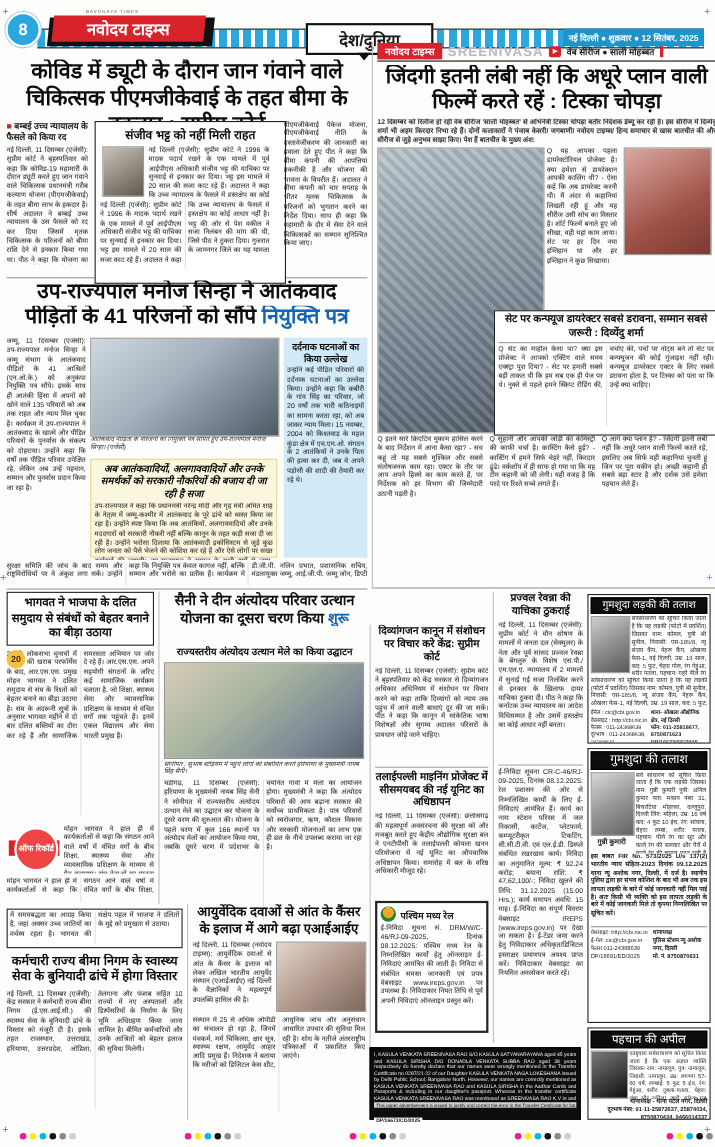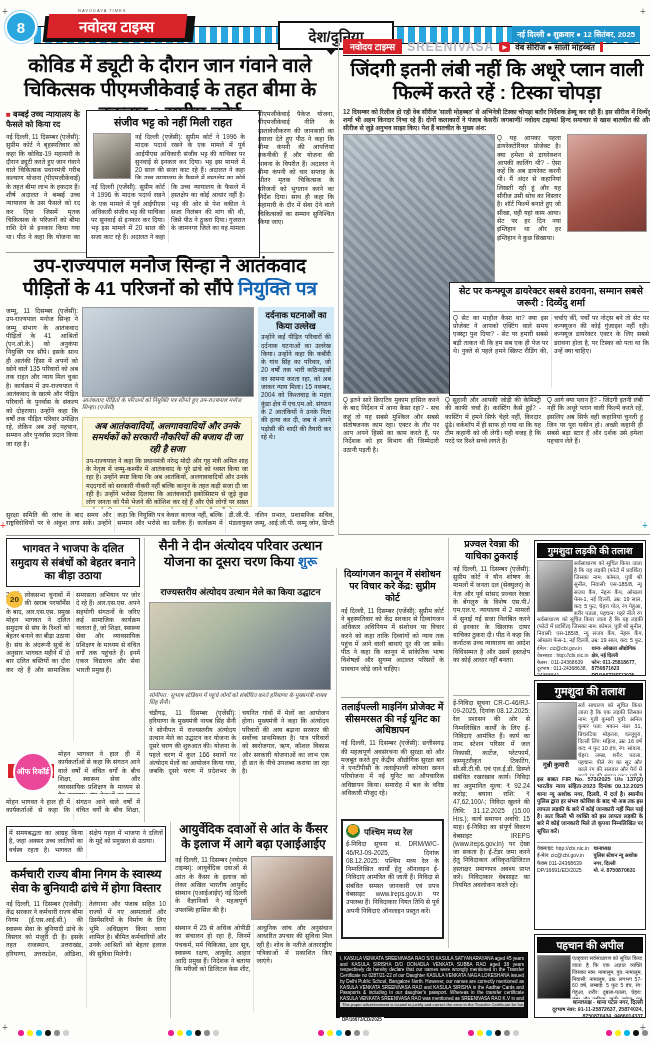--- a/index.html
+++ b/index.html
@@ -6,21 +6,21 @@
   .page{position:relative;width:650px;height:1043px;background:#fdfdfb;margin:0 auto;
         font-family:"Liberation Sans","DejaVu Sans",sans-serif;color:#1a1a1a;overflow:hidden;}
   .abs{position:absolute;}
   .t{font-size:6.3px;line-height:1.32;text-align:justify;color:#222;overflow:hidden;}
   .cols2{column-count:2;column-gap:6px;column-rule:1px solid #e2e2e2;}
   .cols3{column-count:3;column-gap:6px;column-rule:1px solid #e2e2e2;}
   .hl{font-weight:700;color:#0d0d0d;text-align:center;overflow:hidden;}
   .accent{color:#1565b5;}
   .photo{background-size:cover;border:1px solid #999;}
   .cap{font-size:5.8px;line-height:1.25;color:#333;font-style:italic;overflow:hidden;}
-  .blackhead{background:#0d0d0d;color:#fff;font-weight:700;text-align:center;
+  .blackhead{background:#0d0d0d;color:#fff;font-weight:400;text-align:center;
              border:1px solid #000;overflow:hidden;}
   .notice{border:1.5px solid #222;background:#fff;overflow:hidden;}
   .rule-b{border-bottom:1px solid #9a9a9a;}
   .rule-l{border-left:1px solid #bdbdbd;}
   .stripes{background:repeating-linear-gradient(90deg,#2aa7de 0 7px,#ffffff 7px 11px);
            border-top:1px solid #111;border-bottom:1px solid #111;}
   .dotrow{display:flex;gap:3px;}
   .dot{width:6px;height:6px;border-radius:50%;}
   .plus{color:#777;font-size:10px;font-weight:400;}
 </style>
@@ -118,38 +118,38 @@
   </section>
 
   <section class="abs" style="left:6px;top:538px;width:134px;height:284px;">
     <div class="hl notice" style="font-size:10.5px;line-height:1.3;padding:3px 2px;border-width:1.5px;">भागवत ने भाजपा के दलित समुदाय से संबंधों को बेहतर बनाने का बीड़ा उठाया</div>
     <div style="position:relative;margin-top:4px;">
       <span style="position:absolute;left:0;top:0;width:17px;height:17px;border-radius:50%;background:#f5c040;color:#3a2c00;font-weight:700;font-size:8px;display:flex;align-items:center;justify-content:center;">20</span>
       <div class="t cols2" style="height:150px;padding-left:0;text-indent:0;">24 के लोकसभा चुनावों में भाजपा की खराब परफॉर्मेंस के बाद, आर.एस.एस. प्रमुख मोहन भागवत ने दलित समुदाय से संघ के रिश्तों को बेहतर बनाने का बीड़ा उठाया है। संघ के अंदरूनी सूत्रों के अनुसार भागवत महीने में दो बार दलित बस्तियों का दौरा कर रहे हैं और सामाजिक समरसता अभियान पर जोर दे रहे हैं। आर.एस.एस. अपने सहयोगी संगठनों के जरिए कई सामाजिक कार्यक्रम चलाता है, जो शिक्षा, स्वास्थ्य सेवा और व्यावसायिक प्रशिक्षण के माध्यम से वंचित वर्गों तक पहुंचते हैं। इनमें एकल विद्यालय और सेवा भारती प्रमुख हैं।</div>
     </div>
     <div class="abs" style="left:2px;top:214px;width:46px;height:40px;">
       <div class="abs" style="left:0;top:12px;width:46px;height:14px;background:#d8232a;"></div>
-      <div class="abs" style="left:5px;top:0;width:36px;height:36px;border-radius:50%;background:#ec4899;border:2px solid #fff;display:flex;align-items:center;justify-content:center;color:#fff;font-weight:700;font-size:7.5px;text-align:center;line-height:1.15;">ऑफ रिकॉर्ड</div>
+      <div class="abs" style="left:5px;top:0;width:36px;height:36px;border-radius:50%;background:#ef4444;border:2px solid #fff;display:flex;align-items:center;justify-content:center;color:#fff;font-weight:700;font-size:7.5px;text-align:center;line-height:1.15;">ऑफ रिकॉर्ड</div>
     </div>
     <div class="t abs" style="left:52px;top:212px;width:82px;height:44px;">मोहन भागवत ने हाल ही में कार्यकर्ताओं से कहा कि संगठन आने वाले वर्षों में वंचित वर्गों के बीच शिक्षा, स्वास्थ्य सेवा और व्यावसायिक प्रशिक्षण के माध्यम से पैठ बढ़ाएगा। संघ नेताओं का मानना है कि सामाजिक समरसता के बिना संगठित हिन्दू समाज का लक्ष्य अधूरा रहेगा। इसी रणनीति के तहत आने वाले महीनों में संयुक्त भोज (सामाजिक समरसता भोज) जैसे आयोजन भी होंगे।</div>
     <div class="t cols2 abs" style="left:0;top:260px;width:134px;height:22px;">मोहन भागवत ने हाल ही में कार्यकर्ताओं से कहा कि संगठन आने वाले वर्षों में वंचित वर्गों के बीच शिक्षा, स्वास्थ्य सेवा और व्यावसायिक प्रशिक्षण के माध्यम से पैठ बढ़ाएगा। संघ नेताओं का मानना है कि सामाजिक समरसता के बिना संगठित हिन्दू समाज का लक्ष्य अधूरा रहेगा। इसी रणनीति के तहत आने वाले महीनों में संयुक्त भोज (सामाजिक समरसता भोज) जैसे आयोजन भी होंगे।</div>
   </section>
 
   <section class="abs rule-l" style="left:144px;top:538px;width:188px;height:284px;padding-left:4px;box-sizing:border-box;">
     <div class="hl" style="font-size:13px;line-height:1.2;"><span>सैनी ने दीन अंत्योदय परिवार उत्थान योजना का दूसरा चरण किया </span><span class="accent">शुरू</span></div>
     <div class="hl" style="font-size:9px;margin-top:16px;">राज्यस्तरीय अंत्योदय उत्थान मेले का किया उद्घाटन</div>
     <div class="photo" style="margin-top:4px;width:180px;height:86px;background-image:linear-gradient(140deg,#d6cdb8,#a8b5a0 40%,#7d8a95 75%,#5a6470);"></div>
     <div class="cap" style="width:180px;height:14px;margin-top:2px;">सोनीपत : सुभाष स्टेडियम में पहुंचे लोगों को संबोधित करते हरियाणा के मुख्यमंत्री नायब सिंह सैनी।</div>
     <div class="t cols2" style="width:180px;height:128px;margin-top:3px;">चंडीगढ़, 11 दिसम्बर (एजेंसी): हरियाणा के मुख्यमंत्री नायब सिंह सैनी ने सोनीपत में राज्यस्तरीय अंत्योदय उत्थान मेले का उद्घाटन कर योजना के दूसरे चरण की शुरुआत की। योजना के पहले चरण में कुल 166 स्थानों पर अंत्योदय मेलों का आयोजन किया गया, जबकि दूसरे चरण में प्रदेशभर के चयनित गांवों में मेलों का आयोजन होगा। मुख्यमंत्री ने कहा कि अंत्योदय परिवारों की आय बढ़ाना सरकार की सर्वोच्च प्राथमिकता है। पात्र परिवारों को स्वरोजगार, ऋण, कौशल विकास और सरकारी योजनाओं का लाभ एक ही छत के नीचे उपलब्ध कराया जा रहा है।</div>
   </section>
 
   <section class="abs rule-l" style="left:336px;top:568px;width:108px;height:410px;padding-left:4px;box-sizing:border-box;">
     <div class="hl" style="font-size:9.5px;line-height:1.25;">दिव्यांगजन कानून में संशोधन पर विचार करे केंद्र: सुप्रीम कोर्ट</div>
     <div class="t" style="height:86px;margin-top:3px;">नई दिल्ली, 11 दिसम्बर (एजेंसी): सुप्रीम कोर्ट ने बृहस्पतिवार को केंद्र सरकार से दिव्यांगजन अधिकार अधिनियम में संशोधन पर विचार करने को कहा ताकि दिव्यांगों को न्याय तक पहुंच में आने वाली बाधाएं दूर की जा सकें। पीठ ने कहा कि कानून में सांकेतिक भाषा विशेषज्ञों और सुगम्य अदालत परिसरों के प्रावधान जोड़े जाने चाहिए।</div>
-    <div class="hl" style="font-size:9.5px;line-height:1.25;margin-top:4px;border-top:1px solid #aaa;padding-top:3px;">तलाईपल्ली माइनिंग प्रोजेक्ट में सीसमरसत की नई यूनिट का अधिष्ठापन</div>
+    <div class="hl" style="font-size:9.5px;line-height:1.25;margin-top:4px;border-top:1px solid #aaa;padding-top:3px;">तलाईपल्ली माइनिंग प्रोजेक्ट में सीसमयबद की नई यूनिट का अधिष्ठापन</div>
     <div class="t" style="height:76px;margin-top:3px;">नई दिल्ली, 11 दिसम्बर (एजेंसी): छत्तीसगढ़ की महत्वपूर्ण अवसंरचना की सुरक्षा को और मजबूत करते हुए केंद्रीय औद्योगिक सुरक्षा बल ने एनटीपीसी के तलाईपल्ली कोयला खनन परियोजना में नई यूनिट का औपचारिक अधिष्ठापन किया। समारोह में बल के वरिष्ठ अधिकारी मौजूद रहे।</div>
     <div class="notice" style="margin-top:4px;height:120px;padding:3px;box-sizing:border-box;border-width:2px;">
       <div style="display:flex;align-items:center;gap:4px;">
         <span style="width:14px;height:14px;border-radius:50%;background:radial-gradient(circle at 50% 40%,#f5a623 0 45%,#2e7d32 46% 100%);display:inline-block;"></span>
         <span style="font-weight:700;font-size:8.5px;">पश्चिम मध्य रेल</span>
       </div>
       <div class="t" style="height:92px;margin-top:2px;">ई-निविदा सूचना सं. DRM/W/C-46/RJ-09-2025, दिनांक 08.12.2025: पश्चिम मध्य रेल के निम्नलिखित कार्यों हेतु ऑनलाइन ई-निविदाएं आमंत्रित की जाती हैं। निविदा से संबंधित समस्त जानकारी एवं प्रपत्र वेबसाइट www.ireps.gov.in पर उपलब्ध हैं। निविदाकार नियत तिथि से पूर्व अपनी निविदाएं ऑनलाइन प्रस्तुत करें।</div>
     </div>
   </section>
 

